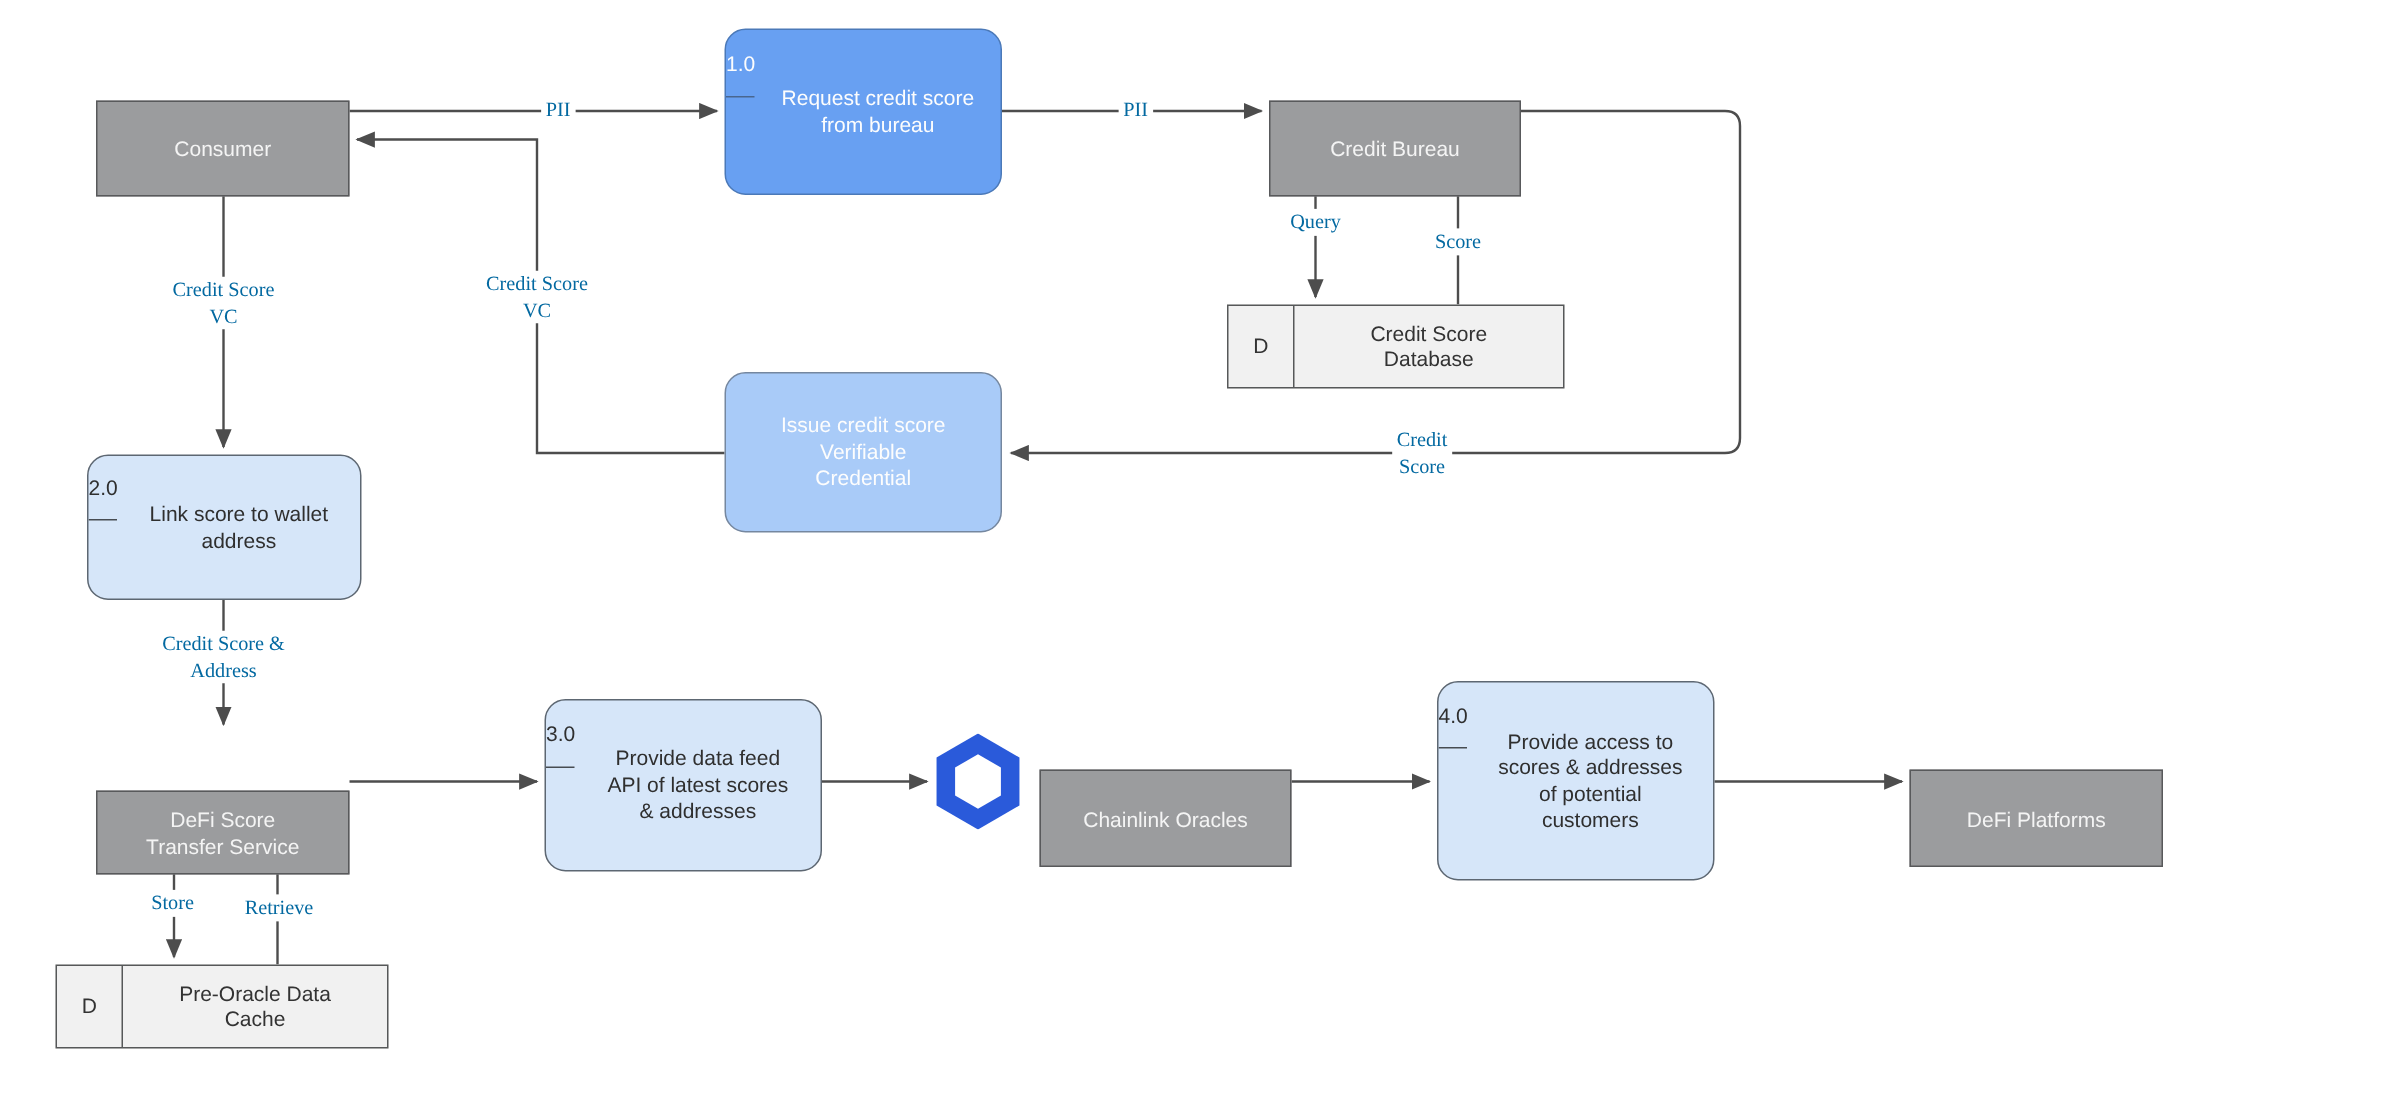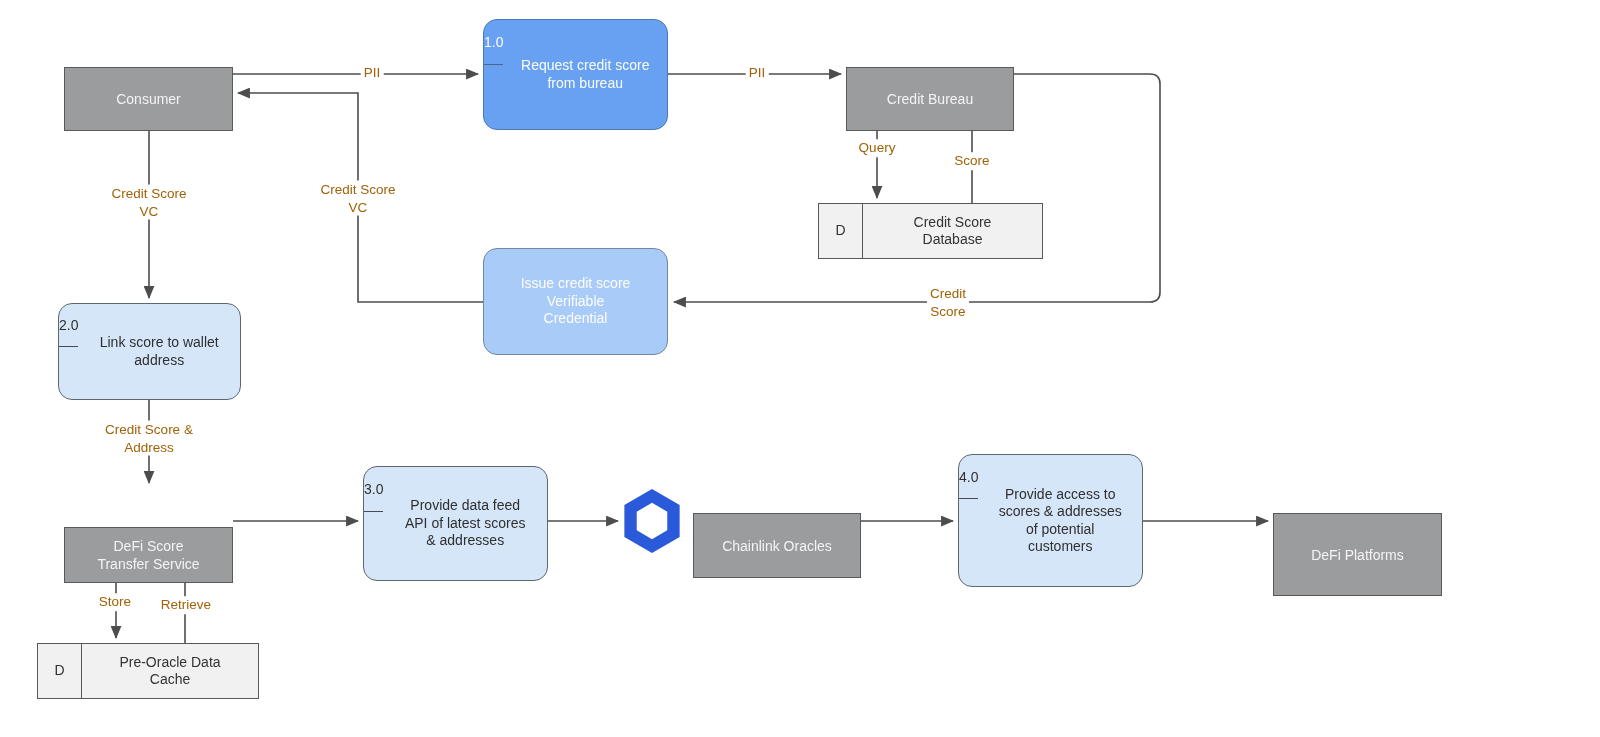--- a/index.html
+++ b/index.html
@@ -75,34 +75,35 @@
     flex: 1 1 auto;
     display: flex; align-items: center; justify-content: center;
     text-align: center; white-space: pre-line;
   }
 
   
   .lbl {
     position: absolute;
     transform: translate(-50%, -50%);
     background: #ffffff;
-    color: #a16207;
+    color: #0369a1;
     font-size: 13.5px;
     line-height: 17.5px;
     text-align: center;
     white-space: pre-line;
     padding: 0 3px;
+    font-family: Liberation Serif, serif;
   }
 
   
   #n-consumer { left: 64px;  top: 43px;  width: 169px; height: 64px; }
   #n-bureau   { left: 846px; top: 43px;  width: 168px; height: 64px; }
   #n-dst      { left: 64px;  top: 503px; width: 169px; height: 56px; }
   #n-oracles  { left: 693px; top: 489px; width: 168px; height: 65px; }
-  #n-defi     { left: 1273px;top: 489px; width: 169px; height: 83px; }
+  #n-defi     { left: 1273px;top: 489px; width: 169px; height: 65px; }
 
   #n-p10 { left: 483px; top: 19px;  width: 185px; height: 111px; }
   #n-p10 .p-head { height: 44px; }
   #n-p11 { left: 483px; top: 248px; width: 185px; height: 107px; }
   #n-p11 .p-head { height: 40px; }
   #n-p20 { left: 58px;  top: 303px; width: 183px; height: 97px; }
   #n-p20 .p-head { height: 42px; }
   #n-p30 { left: 363px; top: 466px; width: 185px; height: 115px; }
   #n-p30 .p-head { height: 44px; }
   #n-p40 { left: 958px; top: 454px; width: 185px; height: 133px; }

